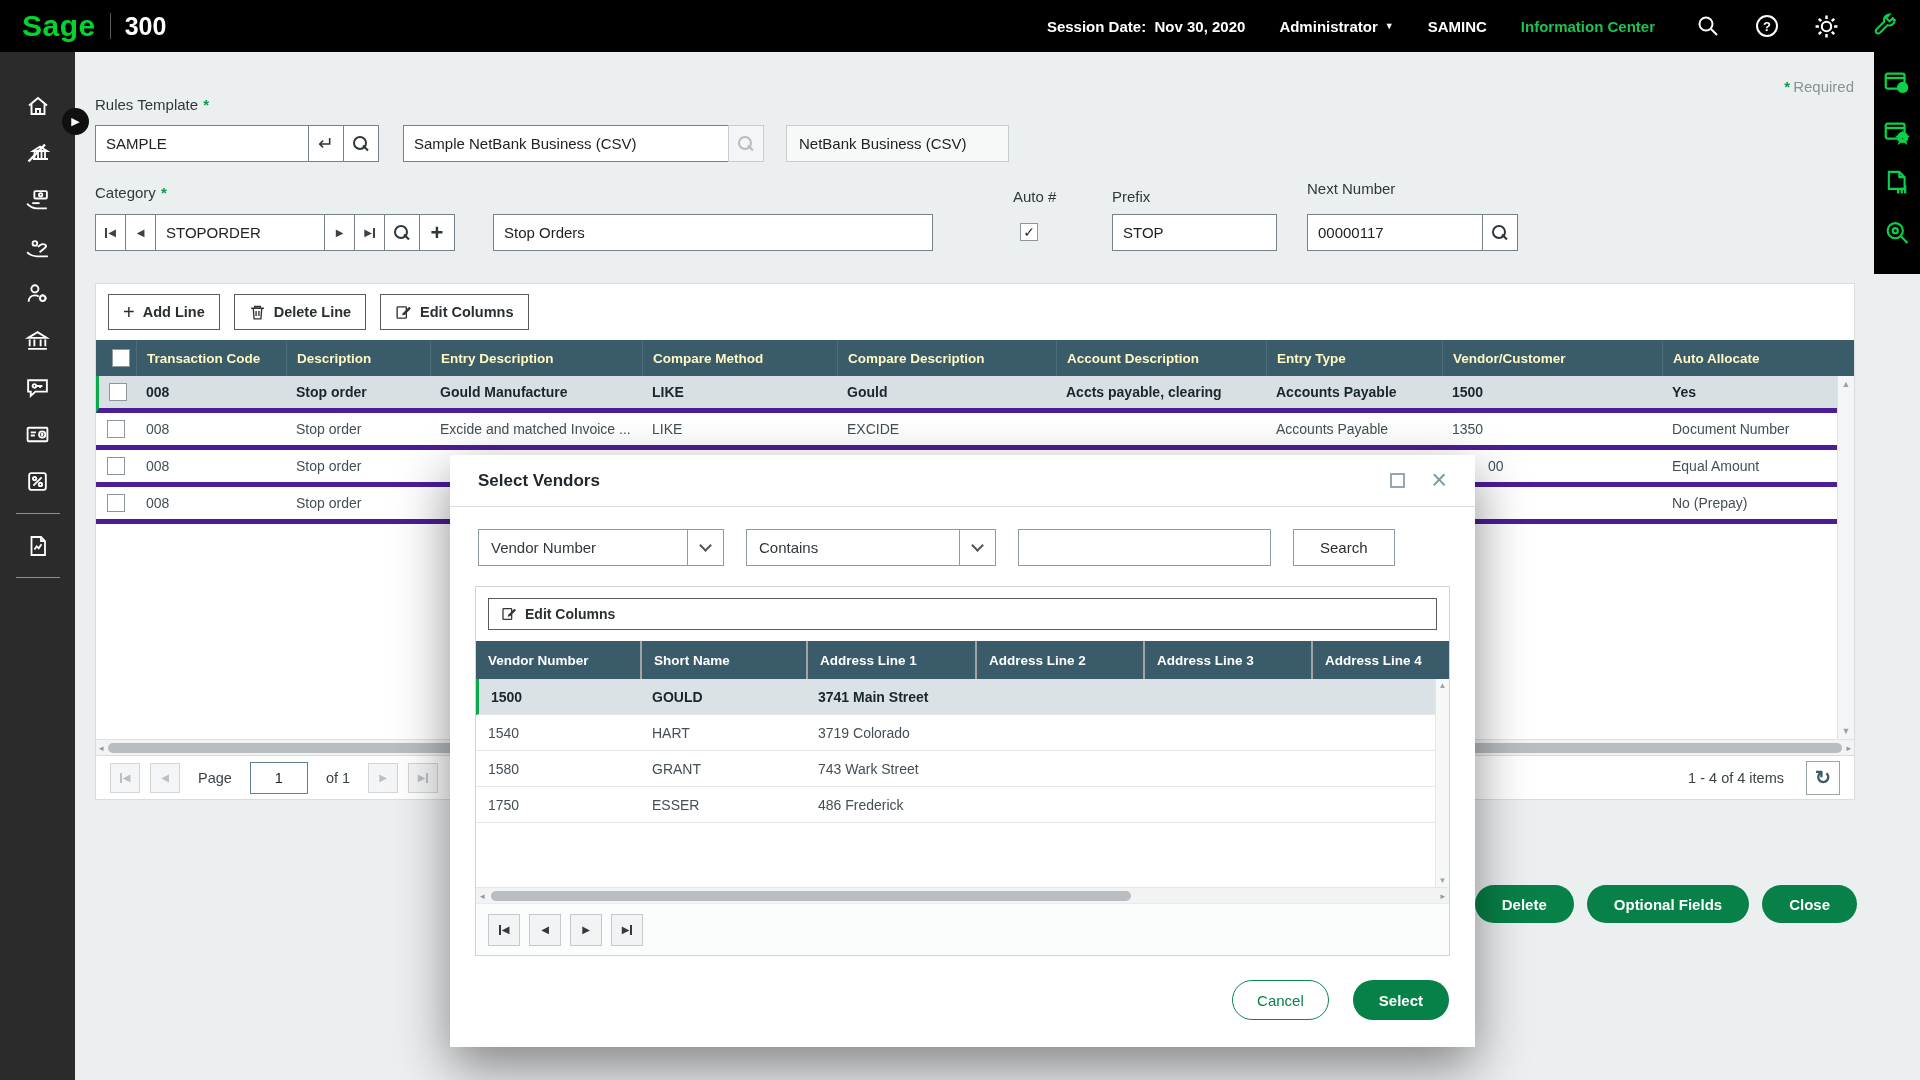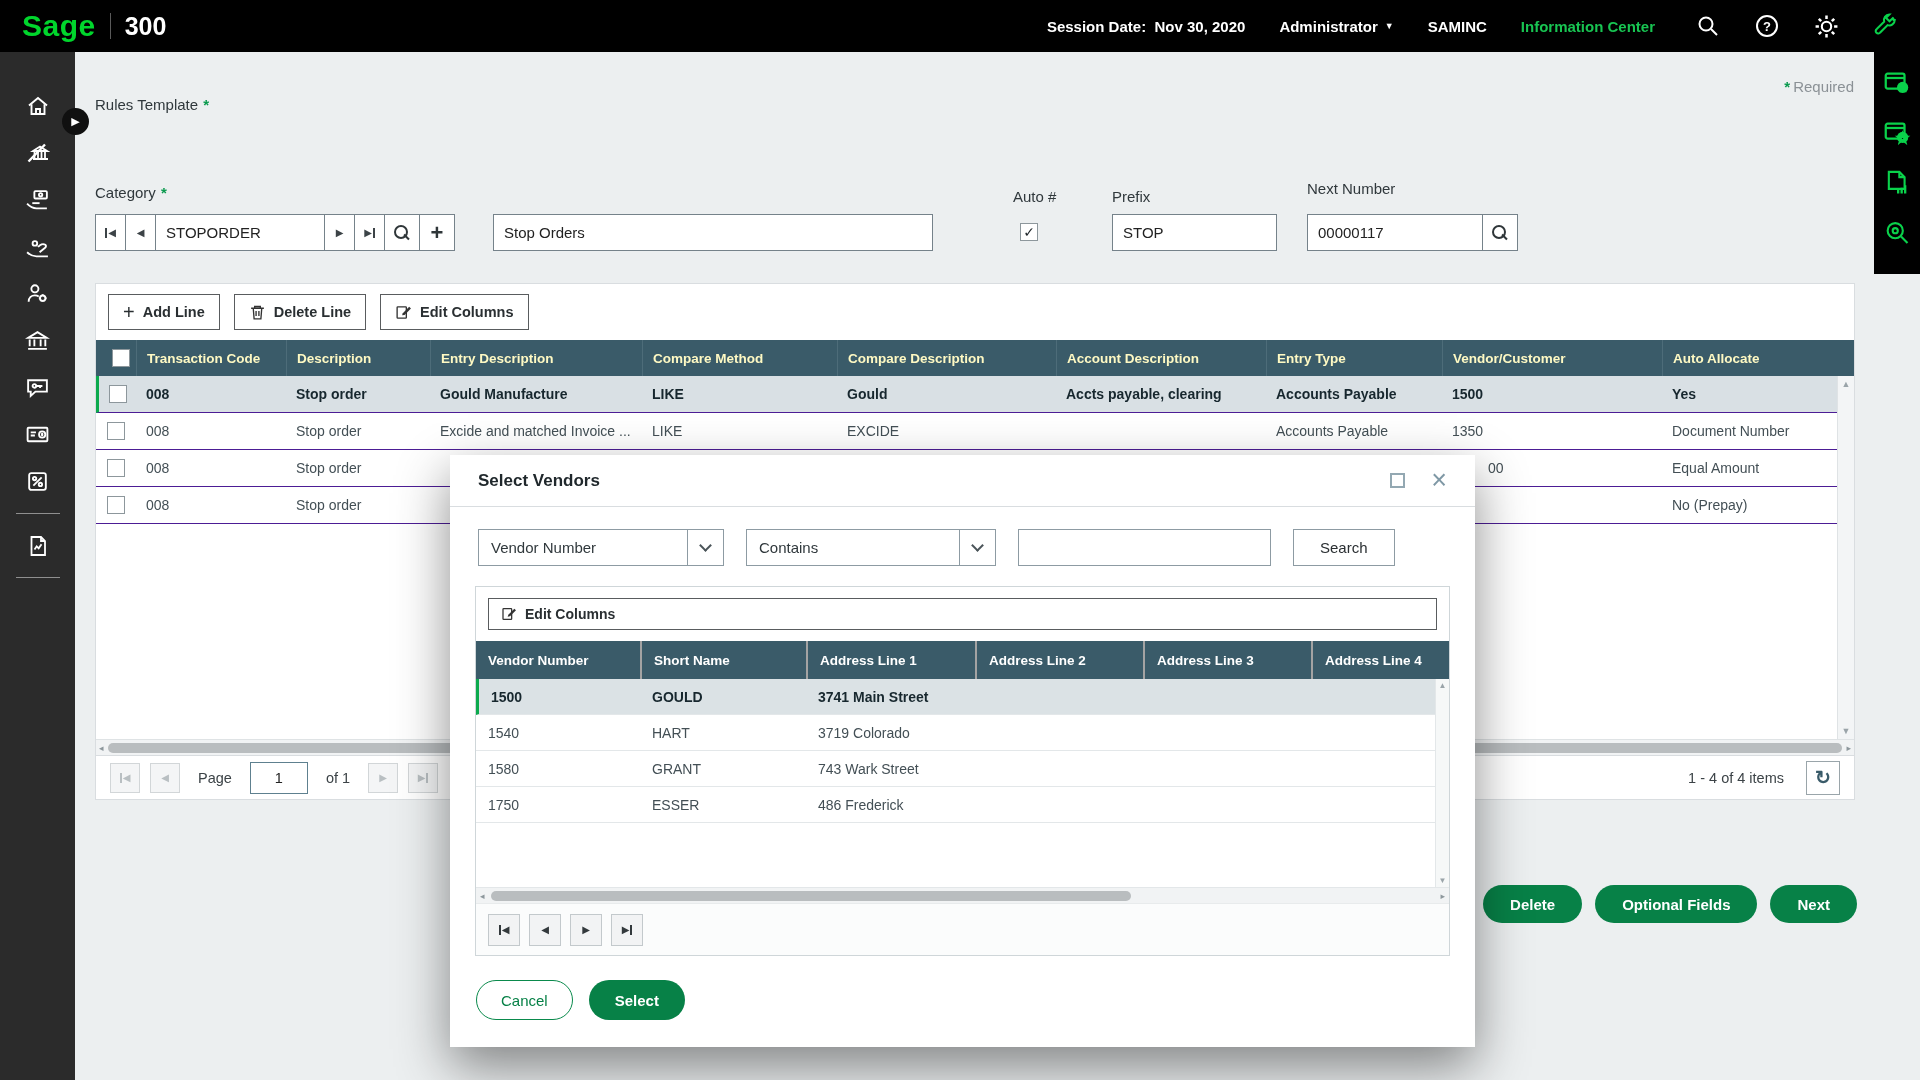--- a/index.html
+++ b/index.html
@@ -57,21 +57,21 @@
 
   .checkbox{width:18px;height:18px;border:1px solid #8d979c;background:#fff;display:flex;align-items:center;justify-content:center;font-size:14px;color:#1c2327;cursor:pointer}
 
   
   .panel{position:absolute;left:20px;top:231px;width:1760px;height:517px;background:#fff;border:1px solid #d9dde0;display:flex;flex-direction:column}
   .toolbar{display:flex;gap:14px;padding:10px 12px}
   .tool-btn{display:flex;align-items:center;gap:8px;height:36px;padding:0 14px;border:1px solid #595c5e;background:#fff;font-size:14.5px;font-weight:bold;color:#2a2f32;cursor:pointer}
   .grid-area{flex:1;position:relative;overflow:hidden}
   .g-head{display:flex;background:#3a5b69;height:36px;align-items:center}
   .g-head .hc{color:#fef9c3;font-size:13.5px;font-weight:bold;padding-left:10px;display:flex;align-items:center;height:100%;border-left:1px solid #4d6c79}
-  .g-row{display:flex;height:37px;align-items:center;border-bottom:1px solid #4c1d95;background:#fff;font-size:14px;color:#434f55}
+  .g-row{display:flex;height:37px;align-items:center;border-bottom:5px solid #4c1d95;background:#fff;font-size:14px;color:#434f55}
   .g-row .dc{padding-left:10px;white-space:nowrap;overflow:hidden;text-overflow:ellipsis}
   .g-row.selected{background:#d9e0e4;border-left:3px solid #0caa4d;font-weight:bold;color:#17272e}
   .w-cb{width:40px;display:flex;justify-content:center}
   .g-row.selected .w-cb{width:37px}
   .w-tc{width:150px}.w-desc{width:144px}.w-ed{width:212px}.w-cm{width:195px}.w-cd{width:219px}.w-ad{width:210px}.w-et{width:176px}.w-vc{width:220px}.w-aa{flex:1}
   .rows-wrap > .g-row:nth-child(3) .w-vc{padding-left:46px}
   .vscroll{position:absolute;right:0;top:36px;bottom:0;width:17px;background:#f3f5f6;border-left:1px solid #dfe3e5;display:flex;flex-direction:column;justify-content:space-between;align-items:center;padding:3px 0;color:#9aa4a9;font-size:9px}
   .hscroll{height:16px;background:#f1f3f4;border-top:1px solid #dfe3e5;display:flex;align-items:center;padding:0 3px;color:#8d979c;font-size:9px}
   .hthumb{height:10px;background:#b9bdbf;border-radius:5px;margin:0 4px}
   .pagebar{height:44px;border-top:1px solid #d9dde0;display:flex;align-items:center;padding:0 14px;gap:10px}
@@ -110,21 +110,21 @@
   .m-row.selected{background:#dbe2e5;border-left:3px solid #0caa4d;font-weight:bold;color:#17272e}
   .m-vn{width:164px}.m-sn{width:166px}.m-a1{width:169px}.m-a2{width:168px}.m-a3{width:168px}.m-a4{flex:1}
   .m-row.selected .m-vn{width:161px}
   .m-vscroll{position:absolute;right:0;top:38px;bottom:16px;width:14px;background:#f6f8f8;border-left:1px solid #e3e7e9;display:flex;flex-direction:column;justify-content:space-between;align-items:center;padding:2px 0;color:#9aa4a9;font-size:8px}
   .m-hscroll{position:absolute;left:0;right:0;bottom:0;height:16px;background:#f1f3f4;border-top:1px solid #e3e7e9;display:flex;align-items:center;padding:0 4px;color:#8d979c;font-size:9px}
   .m-hthumb{width:640px;height:10px;background:#b9bdbf;border-radius:5px;margin-left:6px}
   .ip-pagebar{height:52px;display:flex;align-items:center;gap:9px;padding:0 12px;border-top:1px solid #e8ebec;background:#fbfcfc}
   .nav-btn3{width:32px;height:32px;border:1px solid #c3c9cc;background:#f2f3f4;display:flex;align-items:center;justify-content:center;font-size:10px;color:#33393c;cursor:pointer}
   .nav-btn3.first::before{content:"";width:2px;height:10px;background:#33393c;margin-right:1px}
   .nav-btn3.last::after{content:"";width:2px;height:10px;background:#33393c;margin-left:1px}
-  .modal-footer{display:flex;justify-content:flex-start;gap:16px;padding:24px 26px}
+  .modal-footer{display:flex;justify-content:flex-end;gap:24px;padding:24px 26px}
   .pill-outline{height:40px;border-radius:20px;border:1px solid #0a8a4c;background:#fff;color:#078147;font-size:15px;padding:0 24px;cursor:pointer;font-family:"Liberation Sans",sans-serif}
   .pill.select-btn{height:40px;border-radius:20px;padding:0 26px}
 
   svg{display:block}
 </style>
 </head>
 <body>
 
 <div class="topbar">
   <span class="brand">Sage</span>
@@ -274,20 +274,32 @@
         <path d="M15.5 15l5.5 5.5"></path>
       </svg>
   </div>
 </div>
 
 <div class="content">
 
   <div class="required-note"><span class="req-star">*</span><span>Required</span></div>
 
   <div class="field-label" style="left:20px;top:44px"><span>Rules Template</span><span class="star">*</span></div>
+  <div class="row-abs" style="left:20px;top:73px">
+    <input class="ctl" style="width: 214px;" value="SAMPLE">
+    <span class="btn-sq attach" style="font-size:19px;color:#2f3639">↵</span>
+    <span class="btn-sq attach">
+        <span class="mg"></span>
+      </span>
+    <input class="ctl" style="width: 326px; margin-left: 24px;" value="Sample NetBank Business (CSV)">
+    <span class="btn-sq attach" style="border-color:#c6ccd0;background:#f3f5f6">
+        <span class="mg gray"></span>
+      </span>
+    <div class="ro-box" style="width:223px;margin-left:22px">NetBank Business (CSV)</div>
+  </div>
 
   <div class="field-label" style="left:20px;top:132px"><span>Category</span><span class="star">*</span></div>
   <div class="row-abs" style="left:20px;top:162px">
     <span class="nav-btn first">◀</span>
     <span class="nav-btn attach">◀</span>
     <input class="ctl attach" style="width: 170px;" value="STOPORDER">
     <span class="nav-btn attach">▶</span>
     <span class="nav-btn attach last">▶</span>
     <span class="btn-sq attach">
         <span class="mg"></span>
@@ -427,21 +439,21 @@
       <span class="nav-btn2">▶</span>
       <span class="nav-btn2 last">▶</span>
       <span class="items-summary">1 - 4 of 4 items</span>
       <span class="refresh-btn">↻</span>
     </div>
   </div>
 
   <div class="footer-actions">
     <button class="pill">Delete</button>
     <button class="pill">Optional Fields</button>
-    <button class="pill">Next</button>
+    <button class="pill">Close</button>
   </div>
 
   <div class="modal">
     <div class="modal-head">
       <span class="modal-title">Select Vendors</span>
       <span class="modal-head-icons">
         <span class="max-icon"></span>
         <span class="close-icon">×</span>
       </span>
     </div>

